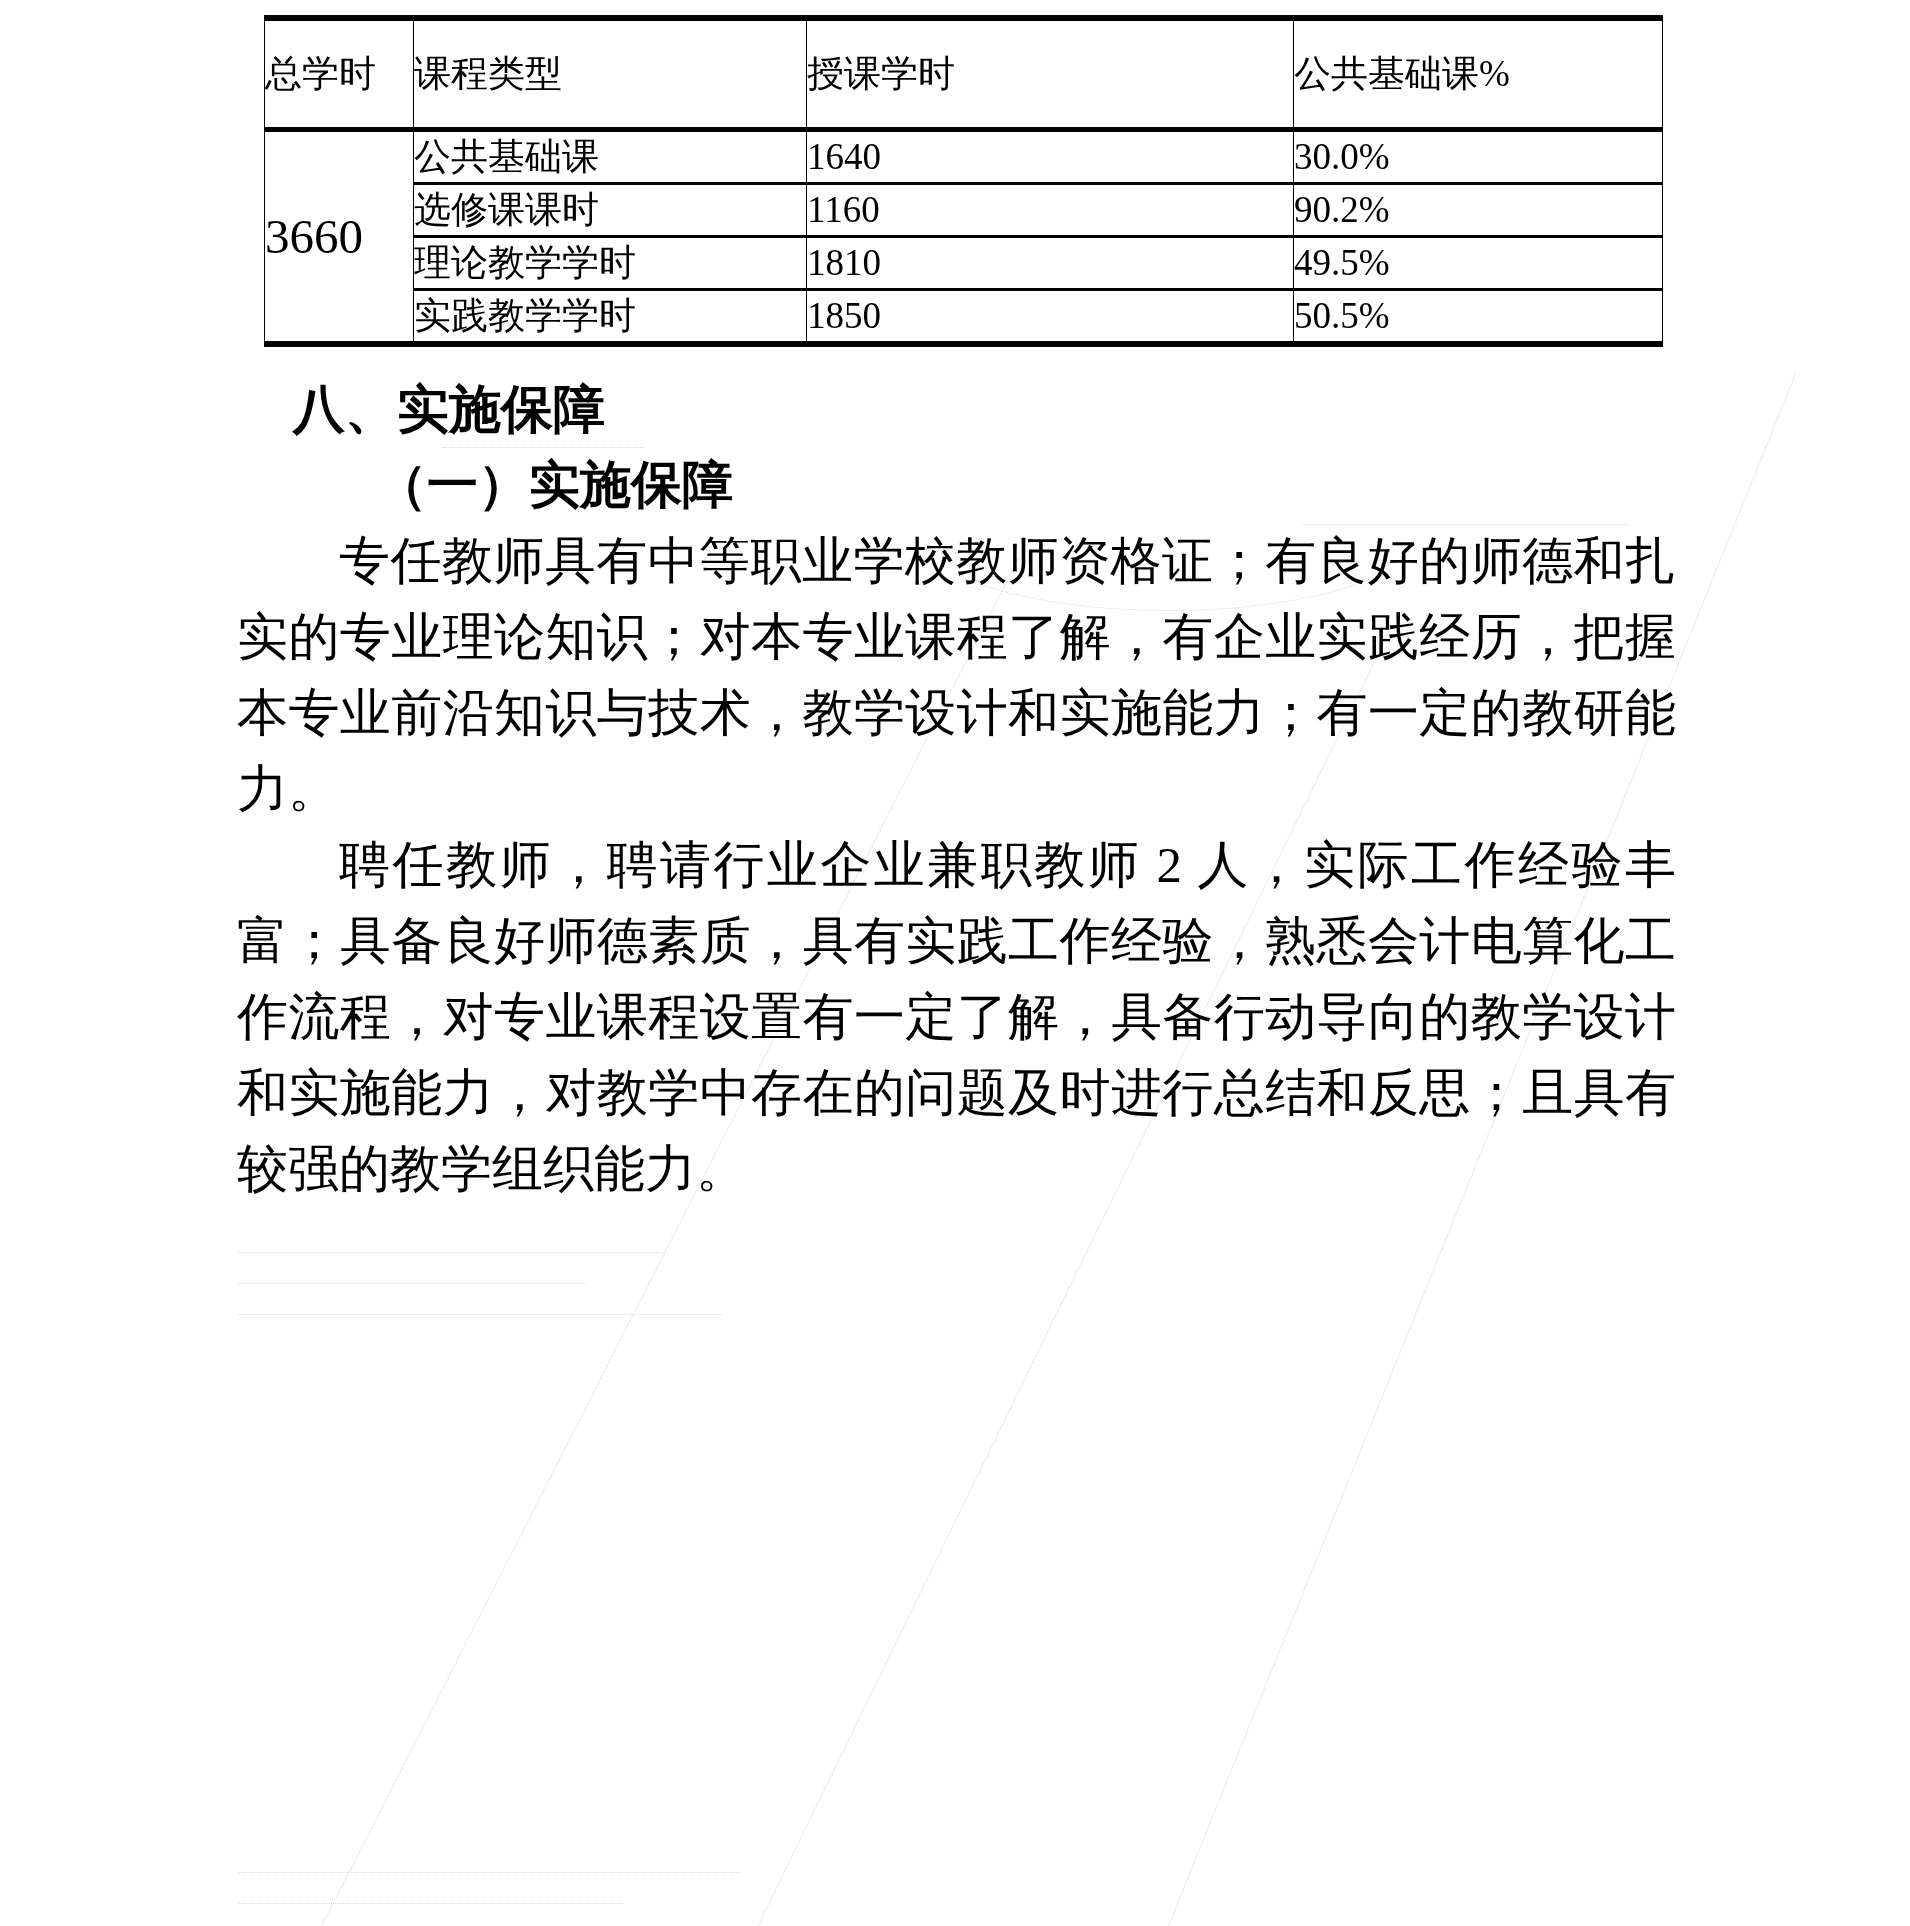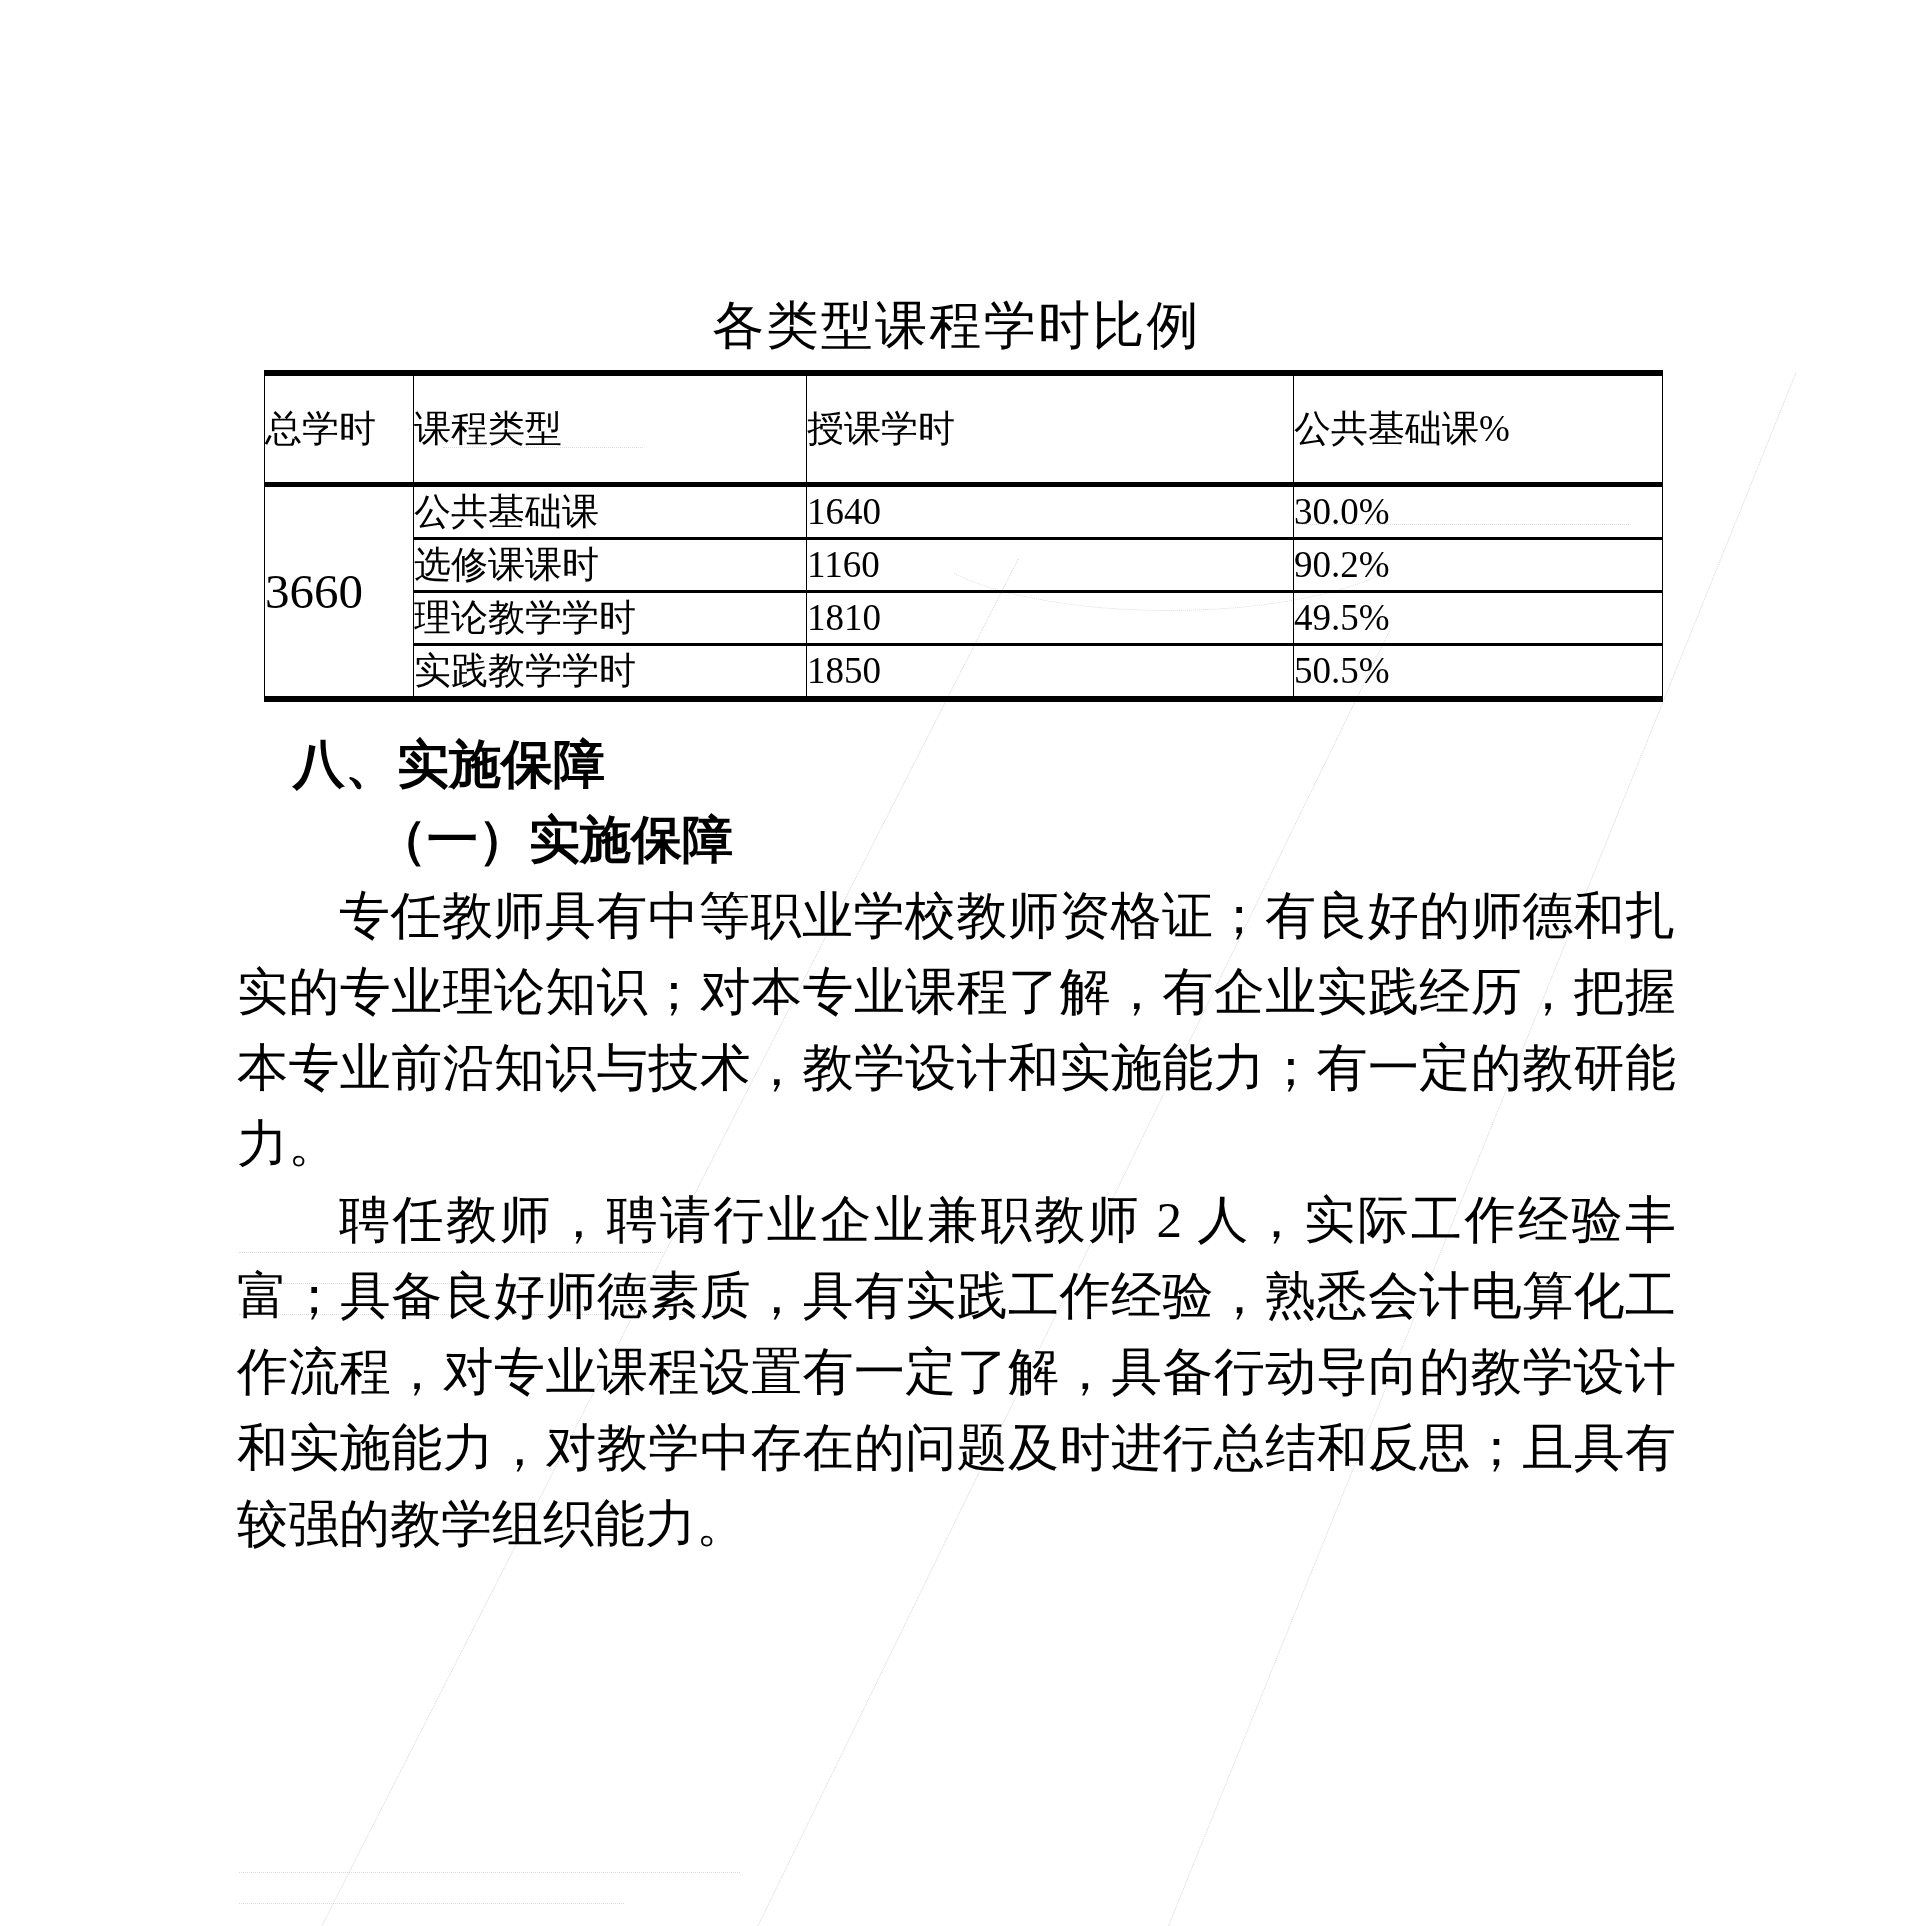--- a/index.html
+++ b/index.html
@@ -106,21 +106,20 @@
   <div class="wm wm-h h2"></div>
   <div class="wm wm-h h3"></div>
   <div class="wm wm-h h4"></div>
   <div class="wm wm-h h5"></div>
   <div class="wm wm-h h6"></div>
   <div class="wm wm-h h7"></div>
   <div class="wm wm-arc"></div>
 
   <div class="content">
 
-    <div class="doc-title">各类型课程学时比例</div>
 
     <table class="hours-table">
       <colgroup>
         <col style="width:149px">
         <col style="width:393px">
         <col style="width:487px">
         <col style="width:369px">
       </colgroup>
       <thead>
         <tr>

